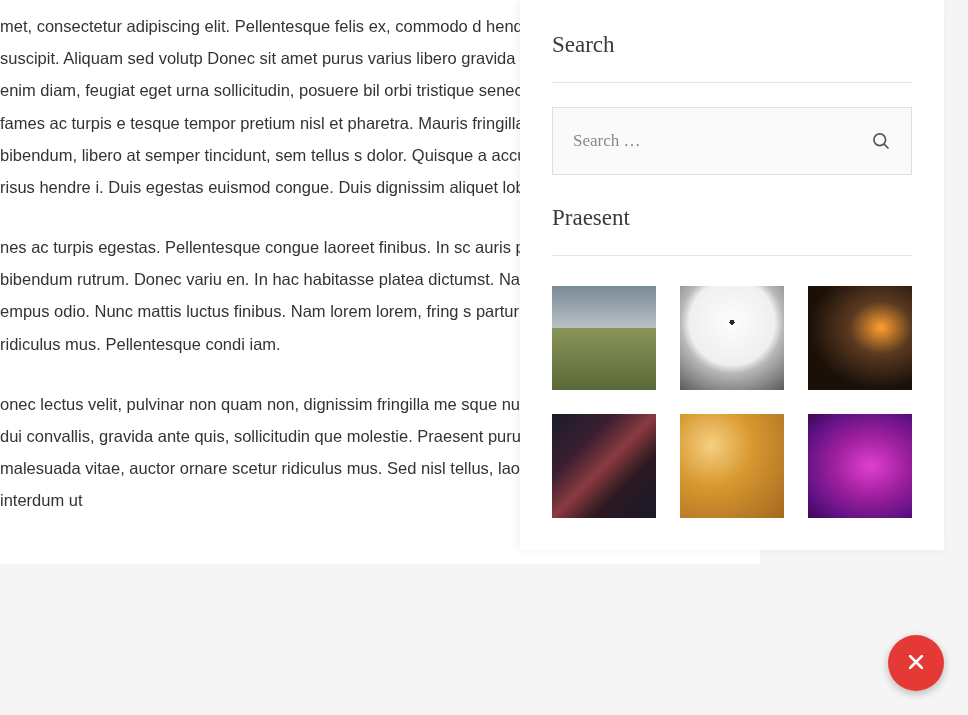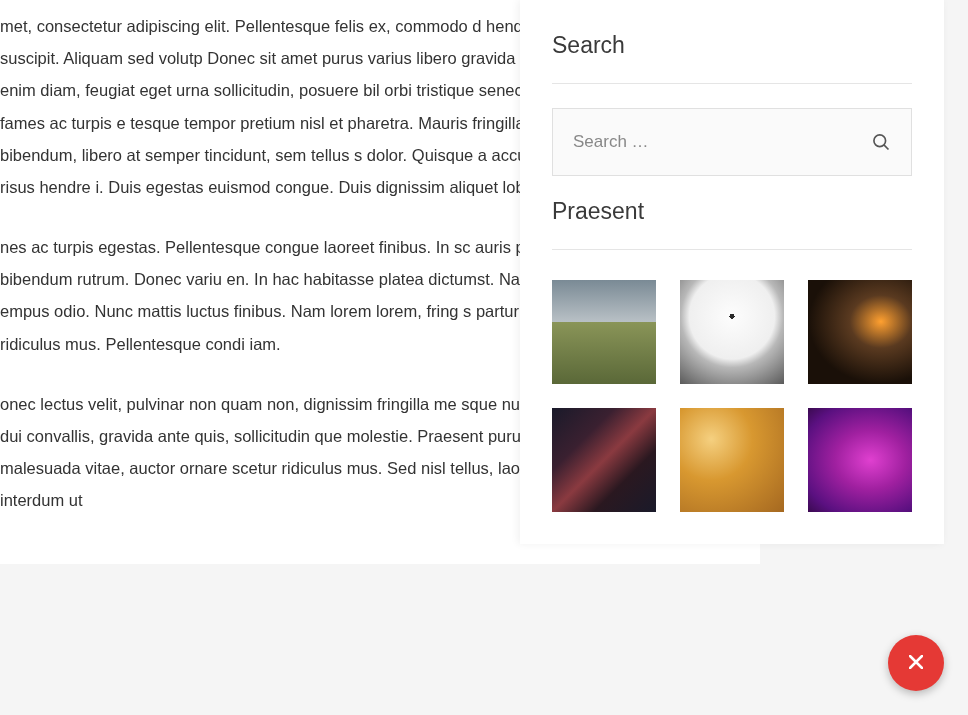--- a/index.html
+++ b/index.html
@@ -25,38 +25,39 @@
     .content p { margin-bottom: 28px; }
     .sidebar {
       position: absolute;
       right: 24px;
       top: 0;
       width: 424px;
       background: #fff;
       padding: 32px;
       box-shadow: -2px 0 8px rgba(0,0,0,0.06);
       z-index: 10;
+      font-family: Liberation Serif, serif;
     }
     .sidebar-title {
       font-size: 23px;
       font-weight: 400;
       color: #3a3a3a;
     }
     .divider {
       border: none;
       border-top: 1px solid #e5e5e5;
       margin: 24px 0;
     }
     .search-box {
       position: relative;
       width: 100%;
       height: 68px;
       border: 1px solid #e0e0e0;
       background: #fafafa;
-      margin-bottom: 22px;
+      margin-bottom: 30px;
     }
     .search-input {
       width: 100%;
       height: 100%;
       border: none;
       background: transparent;
       padding: 0 60px 0 20px;
       font-size: 17px;
       color: #888;
       outline: none;

